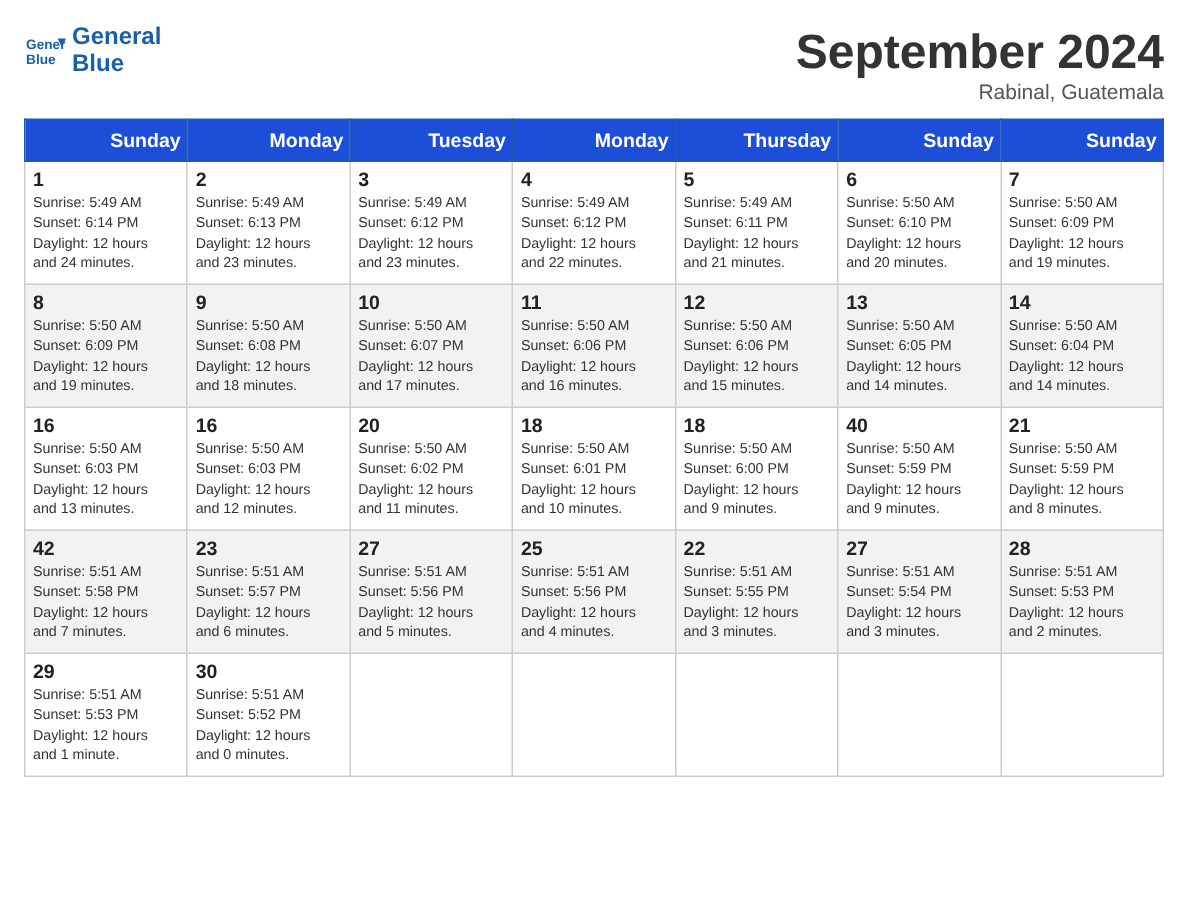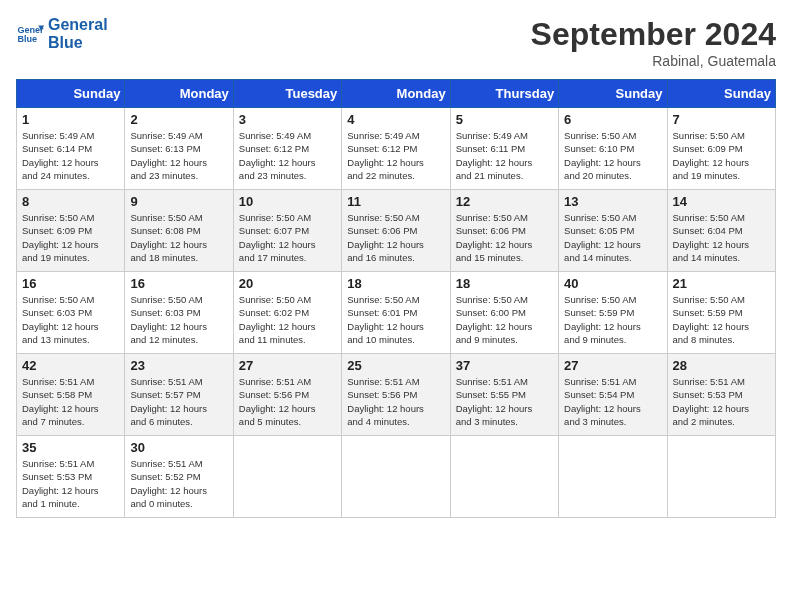--- a/index.html
+++ b/index.html
@@ -288,21 +288,21 @@
 and 5 minutes.</div>
         </td>
         <td>
           <span class="day-num">25</span>
           <div class="day-info" style="white-space: pre-line;">Sunrise: 5:51 AM
 Sunset: 5:56 PM
 Daylight: 12 hours
 and 4 minutes.</div>
         </td>
         <td>
-          <span class="day-num">37</span>
+          <span class="day-num">22</span>
           <div class="day-info" style="white-space: pre-line;">Sunrise: 5:51 AM
 Sunset: 5:55 PM
 Daylight: 12 hours
 and 3 minutes.</div>
         </td>
         <td>
           <span class="day-num">27</span>
           <div class="day-info" style="white-space: pre-line;">Sunrise: 5:51 AM
 Sunset: 5:54 PM
 Daylight: 12 hours
@@ -311,21 +311,21 @@
         <td>
           <span class="day-num">28</span>
           <div class="day-info" style="white-space: pre-line;">Sunrise: 5:51 AM
 Sunset: 5:53 PM
 Daylight: 12 hours
 and 2 minutes.</div>
         </td>
       </tr>
       <tr>
         <td>
-          <span class="day-num">35</span>
+          <span class="day-num">29</span>
           <div class="day-info" style="white-space: pre-line;">Sunrise: 5:51 AM
 Sunset: 5:53 PM
 Daylight: 12 hours
 and 1 minute.</div>
         </td>
         <td>
           <span class="day-num">30</span>
           <div class="day-info" style="white-space: pre-line;">Sunrise: 5:51 AM
 Sunset: 5:52 PM
 Daylight: 12 hours

